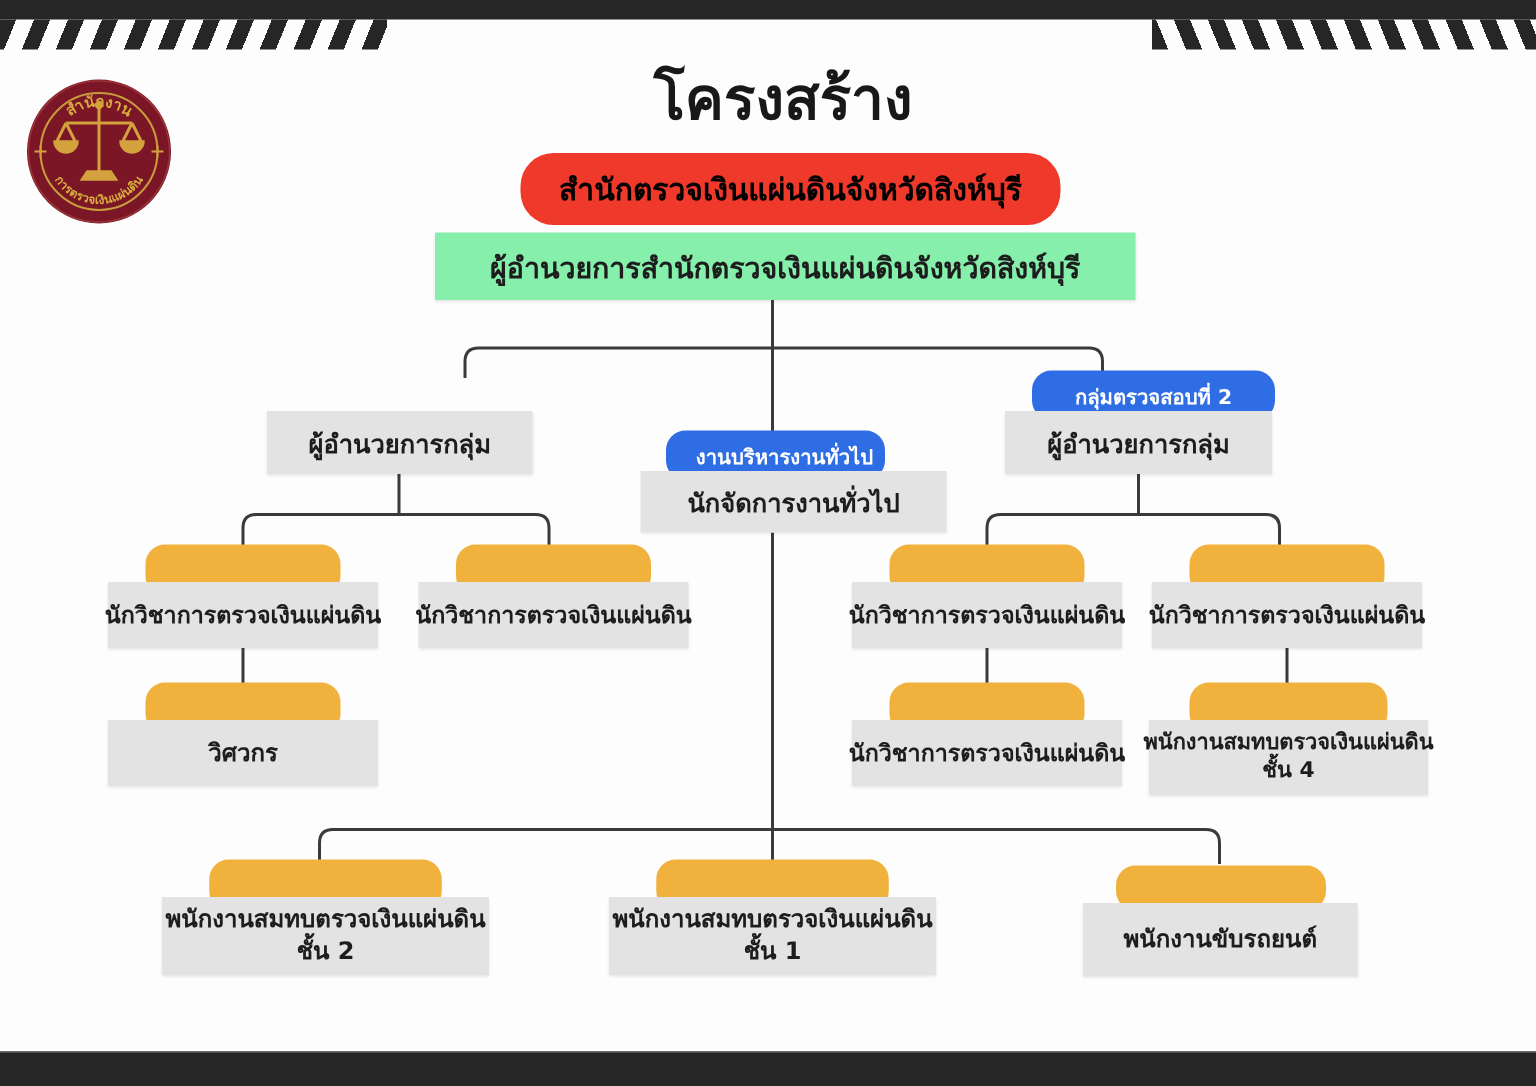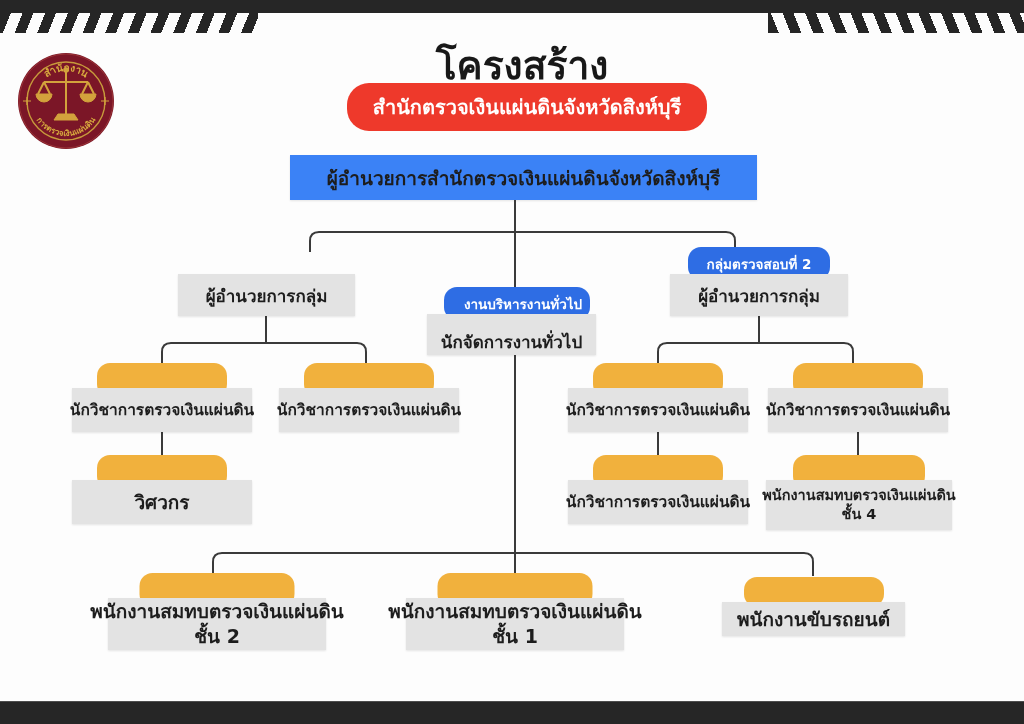--- a/index.html
+++ b/index.html
@@ -14,45 +14,45 @@
     background:repeating-linear-gradient(112deg,#262626 0 10px,transparent 10px 21px);}
   .stripes-right{position:absolute;right:0;top:13px;width:256px;height:20px;
     background:repeating-linear-gradient(68deg,#262626 0 10px,transparent 10px 21px);}
   .bottombar{position:absolute;left:0;top:701px;width:1024px;height:23px;background:#262626;border-top:1px solid #4d4d4d;}
 
   .logo{position:absolute;left:16px;top:51px;width:100px;height:100px;}
 
   .page-title{position:absolute;left:20px;right:0;top:34px;text-align:center;
     font-size:39px;font-weight:800;letter-spacing:0px;color:#181818;}
 
-  .red-box{position:absolute;left:347px;top:83px;width:360px;height:48px;background:#ee392b;
+  .red-box{position:absolute;left:347px;top:102px;width:360px;height:48px;background:#ee392b;
     border-radius:22px;display:flex;align-items:center;justify-content:center;
-    font-size:20px;font-weight:700;color:#ffffff;}
-  .director-box{position:absolute;left:290px;top:155px;width:467px;height:45px;background:#3b82f6;
+    font-size:20px;font-weight:700;color:#000000;}
+  .director-box{position:absolute;left:290px;top:155px;width:467px;height:45px;background:#86efac;
     display:flex;align-items:center;justify-content:center;font-size:19px;font-weight:700;
     box-shadow:0 1px 2px rgba(0,0,0,.10);}
 
   svg.wires{position:absolute;left:0;top:0;z-index:1;}
 
   .blue-tab{position:absolute;background:#2e6de4;border-radius:13px;height:33px;z-index:2;
     display:flex;align-items:center;justify-content:center;color:#fff;
     font-size:13.5px;font-weight:700;}
   .gray-head{position:absolute;background:#e3e3e3;z-index:3;
     display:flex;align-items:center;justify-content:center;
     font-size:17px;font-weight:700;box-shadow:0 1px 2px rgba(0,0,0,.10);font-family:Liberation Serif, serif;}
 
   .unit{position:absolute;z-index:2;}
   .unit .tab{position:absolute;top:0;left:50%;transform:translateX(-50%);
     background:#f1b13d;border-radius:13px;height:34px;z-index:1;}
   .unit .card{position:relative;margin-top:25px;background:#e3e3e3;z-index:2;
     display:flex;flex-direction:column;align-items:center;justify-content:center;
     font-weight:700;text-align:center;box-shadow:0 1px 2px rgba(0,0,0,.10);}
   .unit .card .ln{white-space:nowrap;line-height:1.3;}
   .fs1{font-size:15.5px;}
-  .fs2{font-size:19px;}
+  .fs2{font-size:16px;}
   .fs3{font-size:14.5px;}
 </style>
 </head>
 <body>
 
 <div id="canvas">
 
   <div class="topbar"></div>
   <div class="stripes-left"></div>
   <div class="stripes-right"></div>
@@ -106,25 +106,25 @@
   <div class="blue-tab" style="left:195px;top:247px;width:143px;margin-top:30px;">
     <span>กลุ่มตรวจสอบที่ 1</span>
   </div>
   <div class="gray-head" style="left:178px;top:274px;width:177px;height:42px;">
     <span>ผู้อำนวยการกลุ่ม</span>
   </div>
 
   <div class="blue-tab" style="left:444px;top:287px;width:146px;padding-left:12px;">
     <span>งานบริหารงานทั่วไป</span>
   </div>
-  <div class="gray-head" style="left:427px;top:314px;width:169px;height:41px;align-items:flex-end;">
+  <div class="gray-head" style="left:427px;top:314px;width:204px;height:41px;">
     <span>นักจัดการงานทั่วไป</span>
   </div>
 
-  <div class="blue-tab" style="left:688px;top:247px;width:142px;">
+  <div class="blue-tab" style="left:688px;top:247px;width:162px;">
     <span>กลุ่มตรวจสอบที่ 2</span>
   </div>
   <div class="gray-head" style="left:670px;top:274px;width:178px;height:42px;">
     <span>ผู้อำนวยการกลุ่ม</span>
   </div>
 
   <div class="unit" style="left:72px;top:363px;width:180px;">
     <div class="tab" style="width:130px;"></div>
     <div class="card" style="height:44px;">
         <span class="ln fs1">นักวิชาการตรวจเงินแผ่นดิน</span>
@@ -178,18 +178,18 @@
   </div>
   <div class="unit" style="left:406px;top:573px;width:218px;">
     <div class="tab" style="width:155px;"></div>
     <div class="card" style="height:52px;">
       <span class="ln fs2">พนักงานสมทบตรวจเงินแผ่นดิน</span>
       <span class="ln fs2">ชั้น 1</span>
     </div>
   </div>
   <div class="unit" style="left:722px;top:577px;width:183px;">
     <div class="tab" style="width:140px;height:30px;"></div>
-    <div class="card" style="height:34px;">
+    <div class="card" style="height:49px;">
         <span class="ln fs2">พนักงานขับรถยนต์</span>
       </div>
   </div>
 
 </div>
 
 </body></html>

